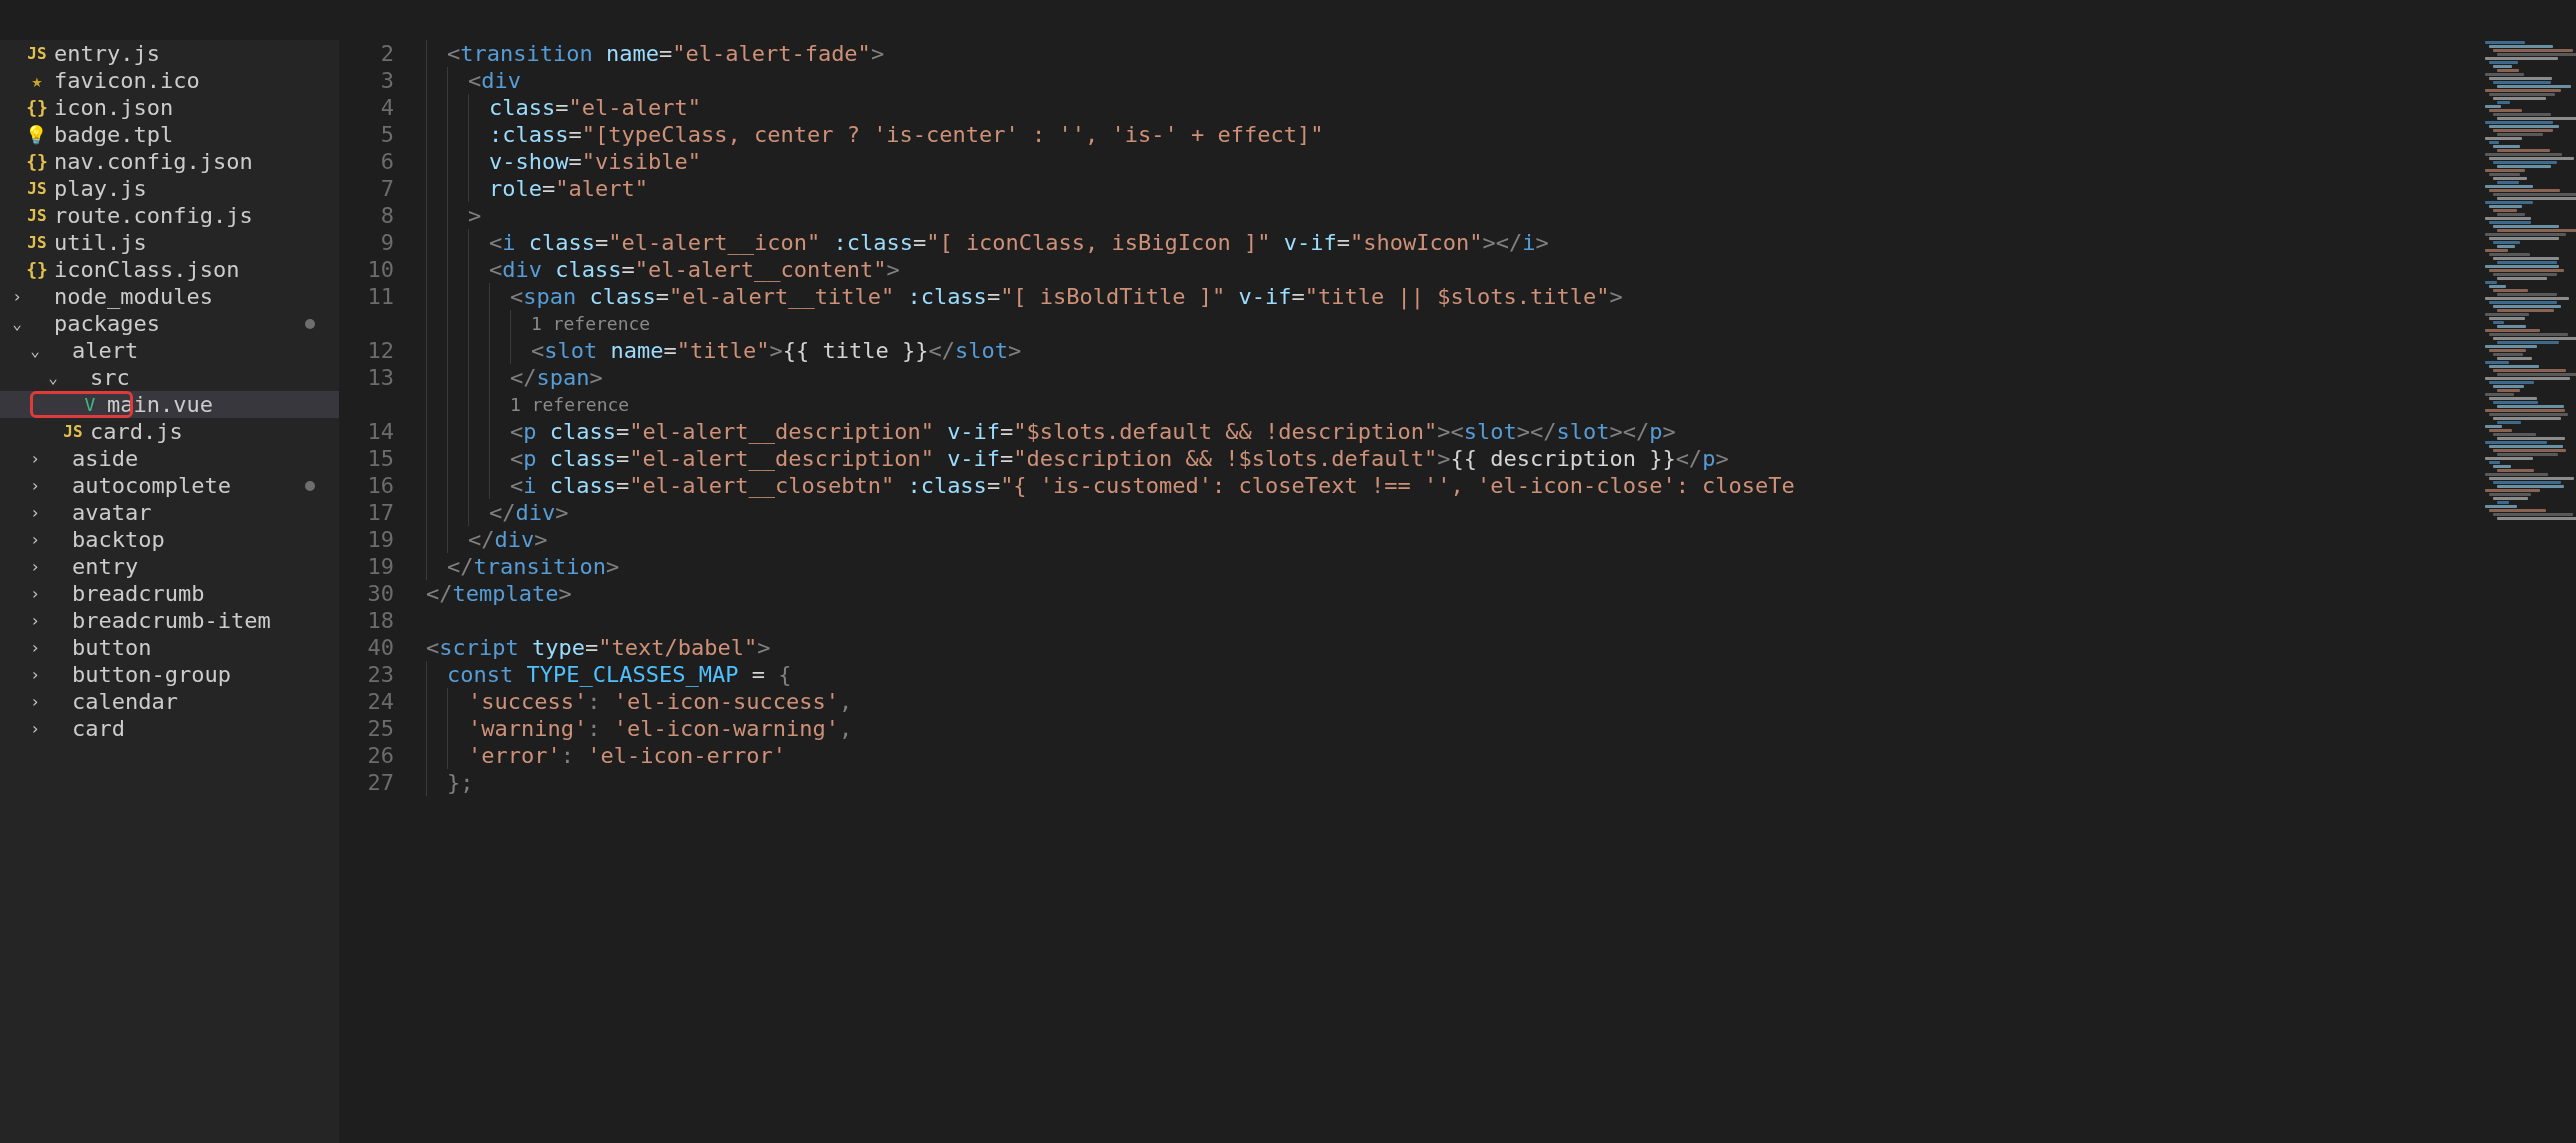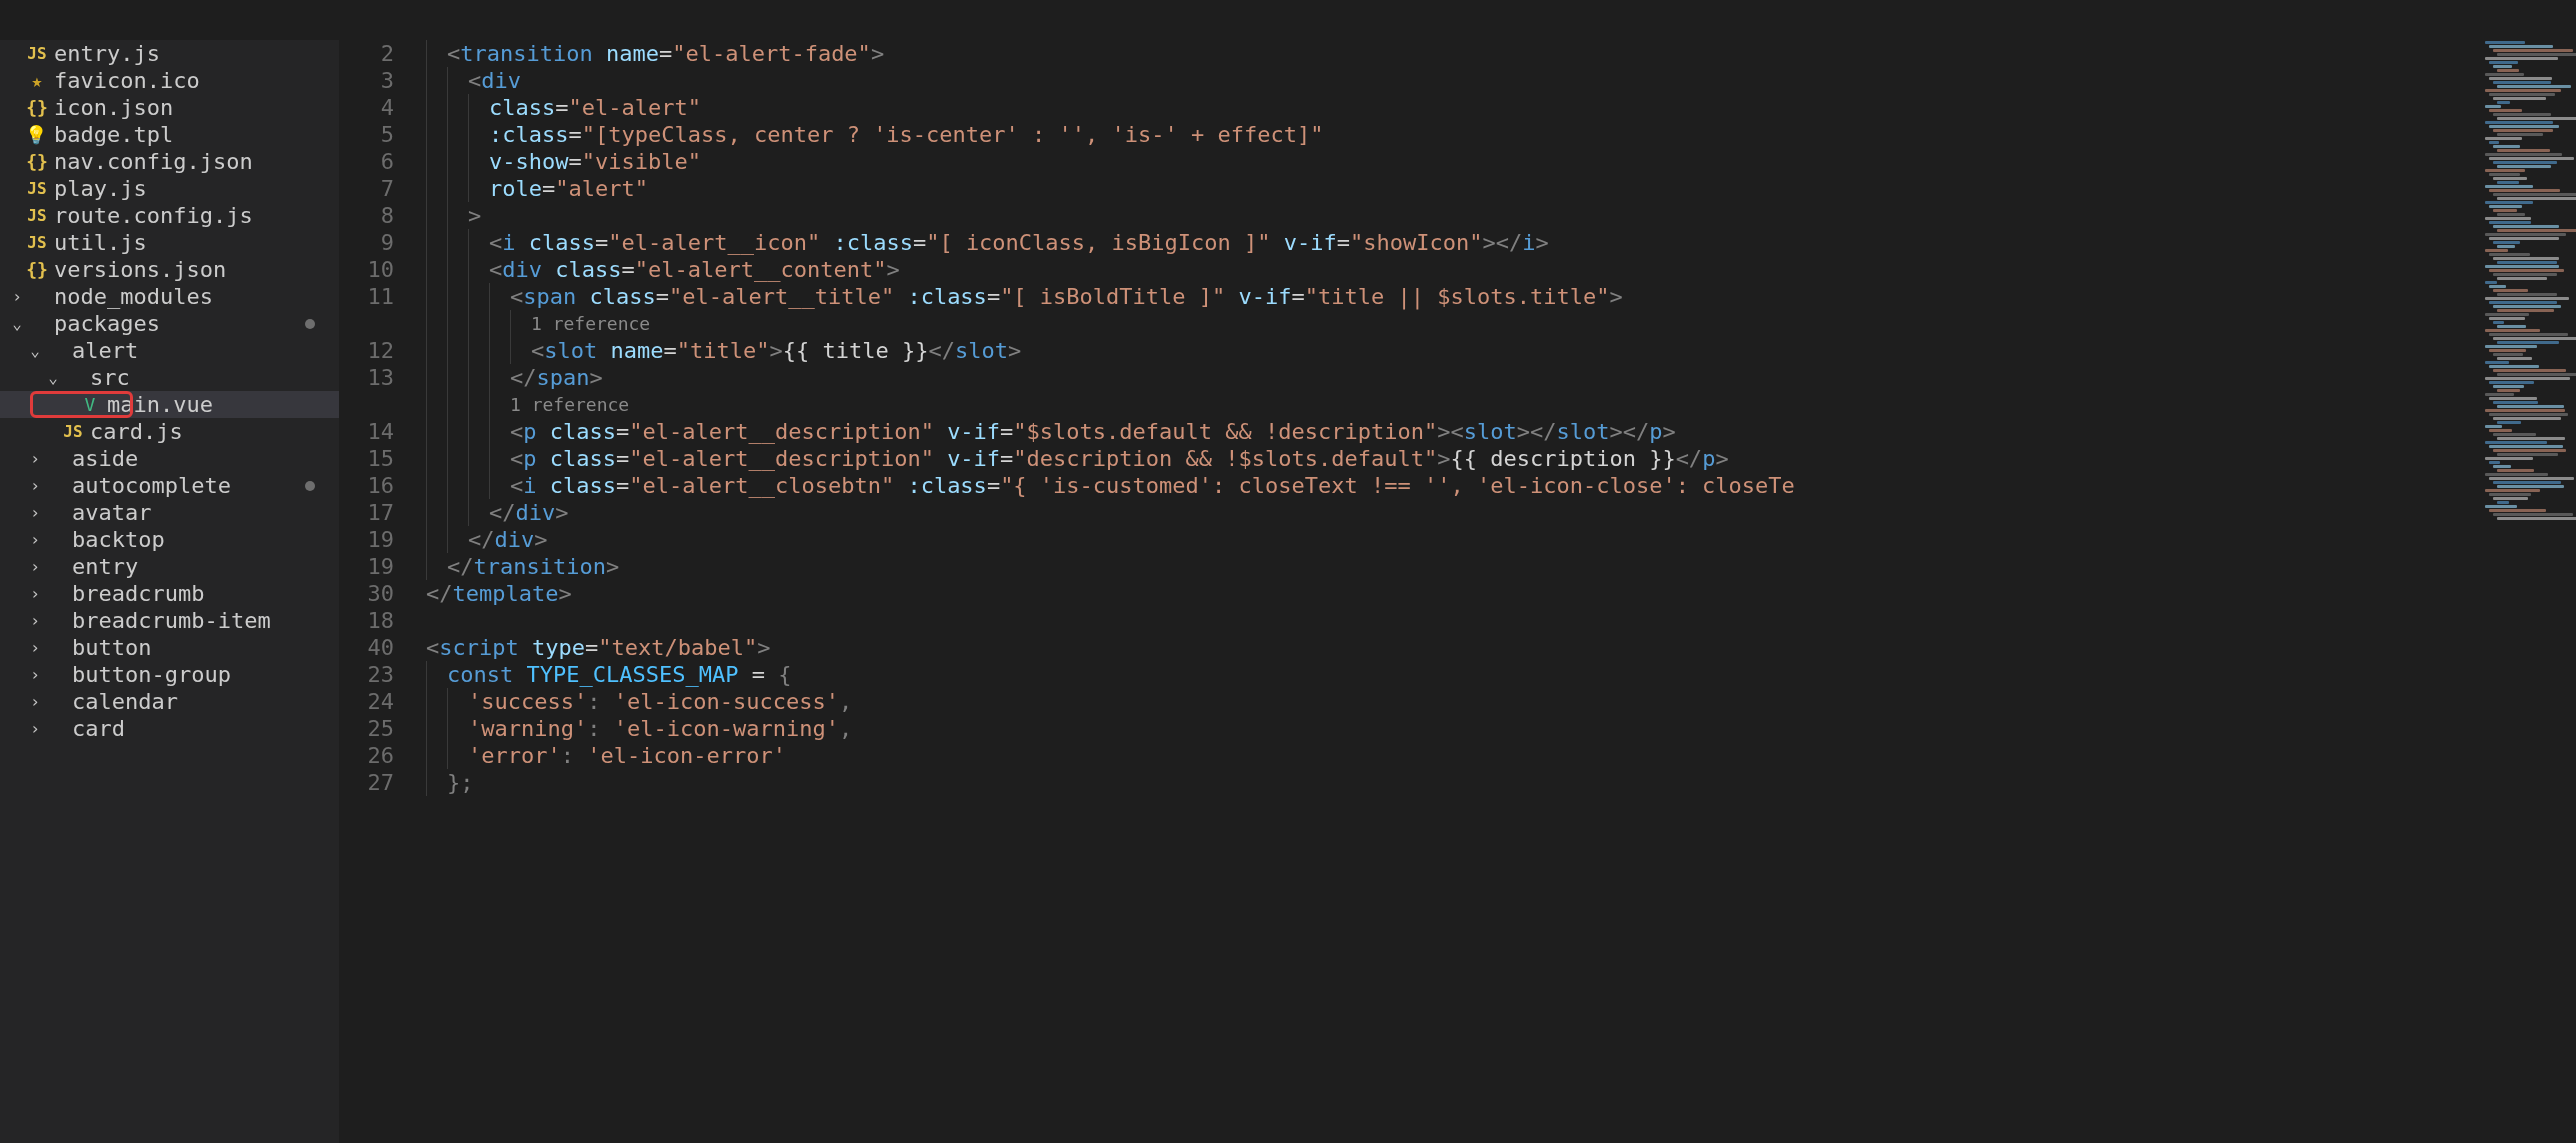--- a/index.html
+++ b/index.html
@@ -211,21 +211,21 @@
         <span class="icon-slot">
           <span class="ico-js">JS</span>
         </span>
         <span class="label">util.js</span>
       </div>
       <div class="tree-row" style="padding-left: 8px;">
         <span class="chev"></span>
         <span class="icon-slot">
           <span class="ico-json">{}</span>
         </span>
-        <span class="label">versions.json</span>
+        <span class="label">iconClass.json</span>
       </div>
       <div class="tree-row" style="padding-left: 8px;">
         <span class="chev">›</span>
         <span class="icon-slot"></span>
         <span class="label">node_modules</span>
       </div>
       <div class="tree-row" style="padding-left: 8px;">
         <span class="chev">⌄</span>
         <span class="icon-slot"></span>
         <span class="label">packages</span>

